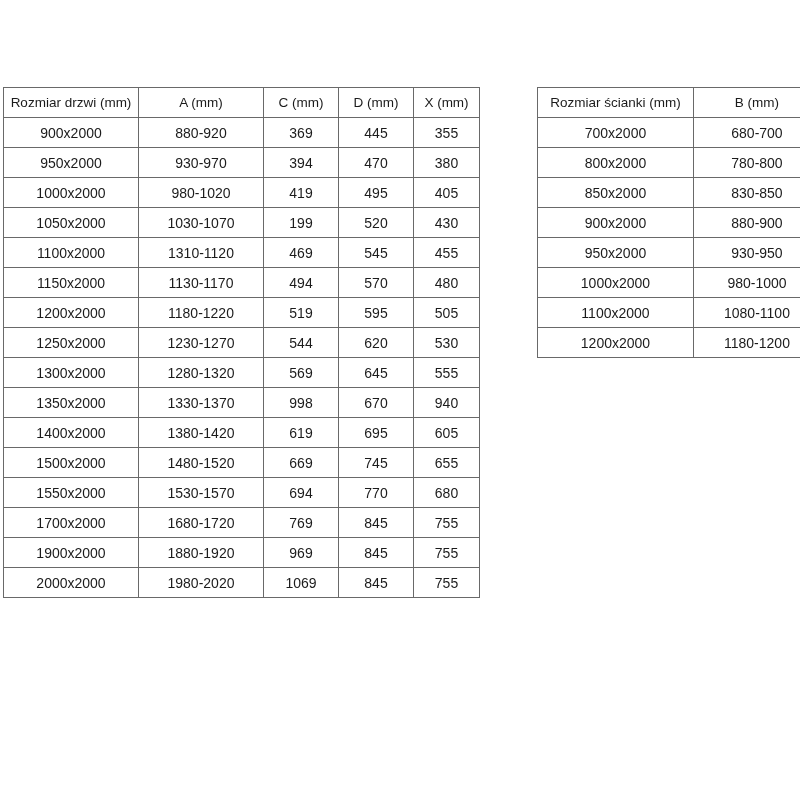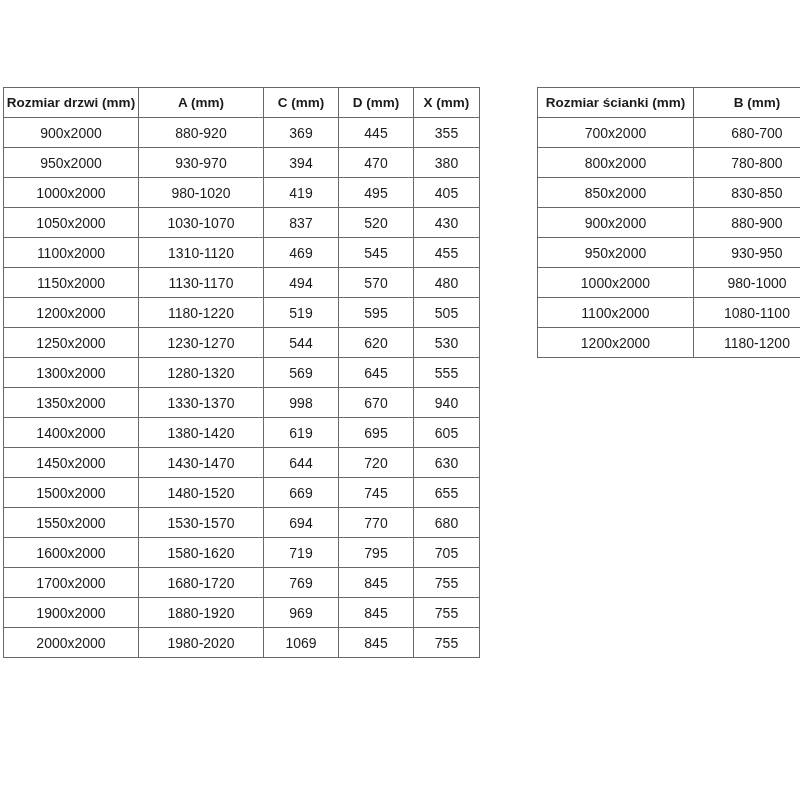--- a/index.html
+++ b/index.html
@@ -26,21 +26,21 @@
     height: 30px;
     text-align: center;
     vertical-align: middle;
     color: #1b1b1b;
     white-space: nowrap;
     overflow: hidden;
     padding: 0 2px;
   }
   table.size-table th {
     font-size: 13.5px;
-    font-weight: bold;
+    font-weight: normal;
   }
   table.size-table td {
     font-size: 14px;
     font-weight: normal;
   }
   #door-table { left: 3px; top: 87px; width: 476px; }
   #wall-table { left: 537px; top: 87px; width: 284px; }
 </style>
 </head>
 <body>
@@ -82,21 +82,21 @@
         <tr>
           <td>1000x2000</td>
           <td>980-1020</td>
           <td>419</td>
           <td>495</td>
           <td>405</td>
         </tr>
         <tr>
           <td>1050x2000</td>
           <td>1030-1070</td>
-          <td>837</td>
+          <td>199</td>
           <td>520</td>
           <td>430</td>
         </tr>
         <tr>
           <td>1100x2000</td>
           <td>1310-1120</td>
           <td>469</td>
           <td>545</td>
           <td>455</td>
         </tr>
@@ -136,46 +136,32 @@
           <td>940</td>
         </tr>
         <tr>
           <td>1400x2000</td>
           <td>1380-1420</td>
           <td>619</td>
           <td>695</td>
           <td>605</td>
         </tr>
         <tr>
-          <td>1450x2000</td>
-          <td>1430-1470</td>
-          <td>644</td>
-          <td>720</td>
-          <td>630</td>
-        </tr>
-        <tr>
           <td>1500x2000</td>
           <td>1480-1520</td>
           <td>669</td>
           <td>745</td>
           <td>655</td>
         </tr>
         <tr>
           <td>1550x2000</td>
           <td>1530-1570</td>
           <td>694</td>
           <td>770</td>
           <td>680</td>
-        </tr>
-        <tr>
-          <td>1600x2000</td>
-          <td>1580-1620</td>
-          <td>719</td>
-          <td>795</td>
-          <td>705</td>
         </tr>
         <tr>
           <td>1700x2000</td>
           <td>1680-1720</td>
           <td>769</td>
           <td>845</td>
           <td>755</td>
         </tr>
         <tr>
           <td>1900x2000</td>

